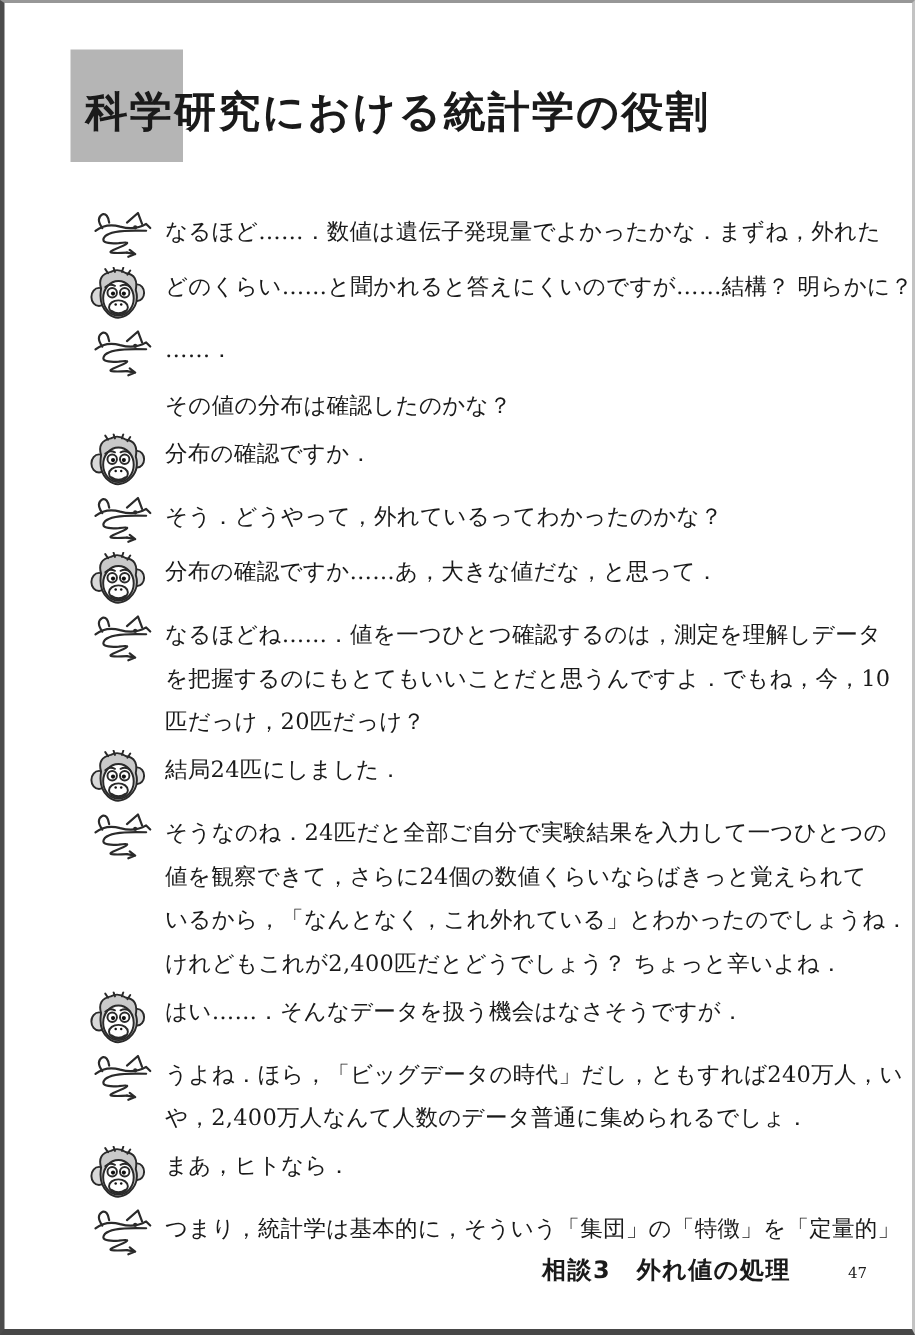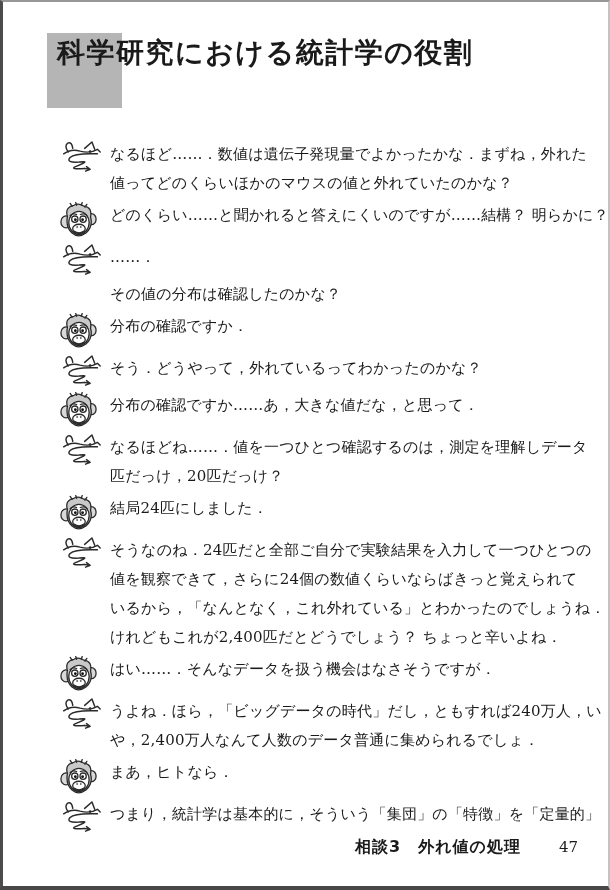--- a/index.html
+++ b/index.html
@@ -16,21 +16,21 @@
     font-family:"DejaVu Serif","Liberation Serif",serif;
     color:#1a1a1a;
     overflow:hidden;
   }
   .title-box {
     position:absolute; left:44px; top:31px;
     width:75px; height:75px;
     background:#b5b5b5;
   }
   .page-title {
-    position:absolute; left:54px; top:32px;
+    position:absolute; left:54px; top:54px;
     font-size:28px; font-weight:bold;
     letter-spacing:1.5px;
     white-space:nowrap;
   }
   .dialogue {
     position:absolute; left:57px; top:138px; width:500px;
   }
   .entry {
     display:flex; align-items:flex-start;
     margin-bottom:3px;
@@ -49,21 +49,21 @@
     position:absolute; right:30px; bottom:28px;
     display:flex; align-items:baseline;
   }
   .footer-section {
     font-family:"DejaVu Sans","Liberation Sans",sans-serif;
     font-weight:bold; font-size:16px;
     letter-spacing:1px;
     margin-left:36px;
   }
   .footer-page {
-    font-size:15px; margin-left:38px;
+    font-size:10px; margin-left:38px;
   }
   svg { display:block; }
 </style>
 </head>
 <body>
 
 <div class="page">
 
   <div class="title-box"></div>
   <h1 class="page-title" style="margin:0;">科学研究における統計学の役割</h1>
@@ -78,21 +78,20 @@
       <path d="M27,8 L35,1 L38,9"></path>
       <path d="M4,14 Q12,8 22,11 Q33,14 41,9 L44,12"></path>
       <path d="M41,14 Q16,13 11,18 Q6,24 21,23 Q35,21 17,28 Q10,31 27,30"></path>
       <path d="M27,30 l6,1 m-4,-3 l4,3 l-5,2"></path>
     </g>
     <circle cx="33" cy="11.5" r="1.5" fill="#2a2a2a"></circle>
   </svg>
 </div>
       <div class="lines">
         <div class="line">なるほど……．数値は遺伝子発現量でよかったかな．まずね，外れた</div>
-        <div class="line">値ってどのくらいほかのマウスの値と外れていたのかな？</div>
       </div>
     </div>
 
     <div class="entry">
       <div class="icon-col icon-monkey">
   <svg width="37" height="38" viewBox="0 0 40 40">
     <g stroke="#2a2a2a" stroke-width="1.4" stroke-linecap="round" stroke-linejoin="round">
       <ellipse cx="6.5" cy="21" rx="5.5" ry="6.5" fill="#d9d9d9"></ellipse>
       <ellipse cx="34" cy="18" rx="5" ry="6" fill="#d9d9d9"></ellipse>
       <path d="M8,15 Q5,5 15,3 Q20,0 26,4 Q35,5 33,16 Q36,26 28,33 Q20,39 13,33 Q6,27 8,15 Z" fill="#c9c9c9"></path>
@@ -218,20 +217,21 @@
       <path d="M27,8 L35,1 L38,9"></path>
       <path d="M4,14 Q12,8 22,11 Q33,14 41,9 L44,12"></path>
       <path d="M41,14 Q16,13 11,18 Q6,24 21,23 Q35,21 17,28 Q10,31 27,30"></path>
       <path d="M27,30 l6,1 m-4,-3 l4,3 l-5,2"></path>
     </g>
     <circle cx="33" cy="11.5" r="1.5" fill="#2a2a2a"></circle>
   </svg>
 </div>
       <div class="lines">
         <div class="line">なるほどね……．値を一つひとつ確認するのは，測定を理解しデータ</div>
+        <div class="line">を把握するのにもとてもいいことだと思うんですよ．でもね，今，10</div>
         <div class="line">匹だっけ，20匹だっけ？</div>
       </div>
     </div>
 
     <div class="entry">
       <div class="icon-col icon-monkey">
   <svg width="37" height="38" viewBox="0 0 40 40">
     <g stroke="#2a2a2a" stroke-width="1.4" stroke-linecap="round" stroke-linejoin="round">
       <ellipse cx="6.5" cy="21" rx="5.5" ry="6.5" fill="#d9d9d9"></ellipse>
       <ellipse cx="34" cy="18" rx="5" ry="6" fill="#d9d9d9"></ellipse>

